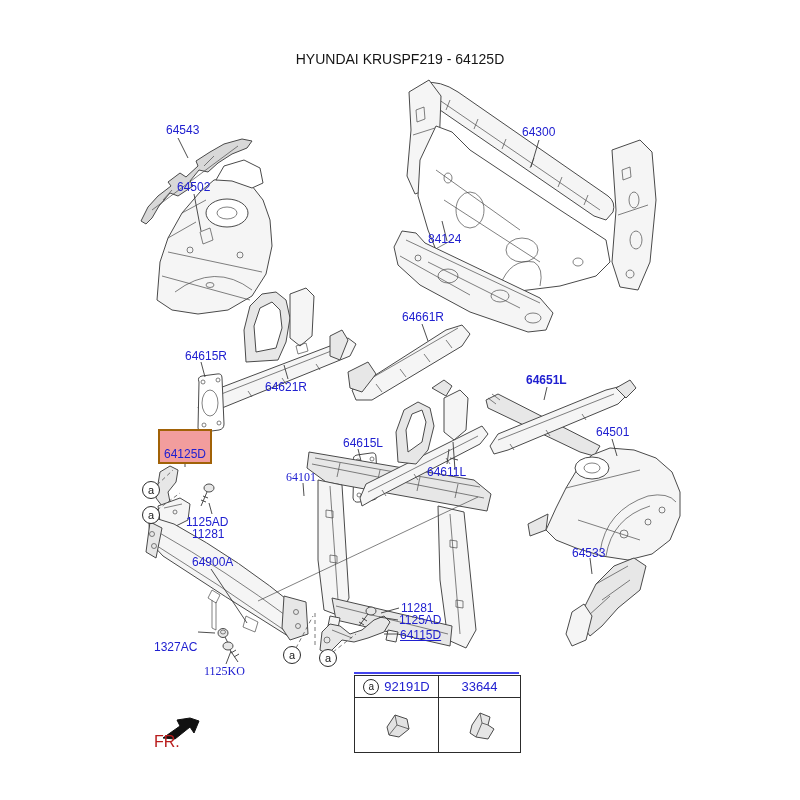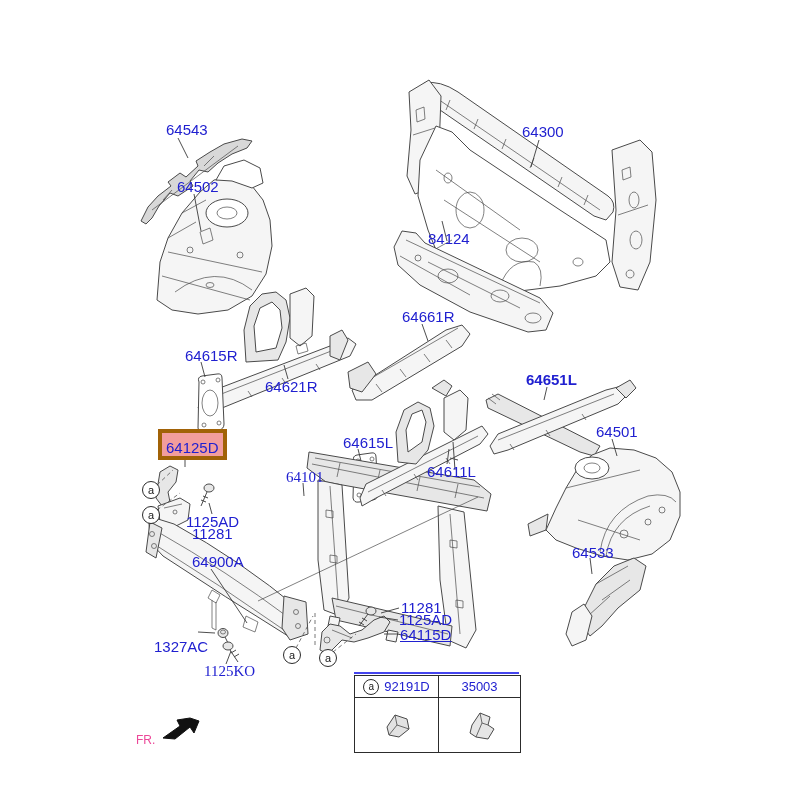--- a/index.html
+++ b/index.html
@@ -1,26 +1,26 @@
 <!DOCTYPE html>
 <html><head>
 <meta charset="utf-8">
 <style>
   html,body{margin:0;padding:0;background:#fff;}
   #canvas{position:relative;width:800px;height:800px;background:#ffffff;overflow:hidden;
           font-family:"Liberation Sans",sans-serif;}
   #artwork{position:absolute;left:0;top:0;}
   .title{position:absolute;left:0;top:51px;width:100%;text-align:center;
          font-size:14px;color:#151515;}
-  .label{position:absolute;font-size:15px;line-height:14px;color:#2020d0;white-space:nowrap;}
-  .label.hl{border:4px solid #a16207;background:#f29d9d;padding:8px 4px 1px 4px;}
+  .label{position:absolute;font-size:12px;line-height:14px;color:#2020d0;white-space:nowrap;}
+  .label.hl{border:2px solid #a16207;background:#f29d9d;padding:16px 4px 1px 4px;}
   .callout{position:absolute;width:16px;height:16px;border:1.2px solid #2b2b2b;border-radius:50%;
            background:#fff;display:flex;align-items:center;justify-content:center;
            font-size:11px;color:#161616;}
-  .fr{position:absolute;left:136px;top:733px;font-size:12px;color:#ec4899;}
+  .fr{position:absolute;left:154px;top:733px;font-size:16px;color:#b91c1c;}
   .legend{position:absolute;left:354px;top:672px;}
   .legend .blue-top{height:2px;background:#4444ee;margin-bottom:1px;width:165px;}
   .legend table{border-collapse:collapse;table-layout:fixed;}
   .legend td{border:1.4px solid #2c2c2c;padding:0;text-align:center;vertical-align:middle;}
   .legend .hdr td{height:21px;font-size:13px;color:#2020d0;}
   .legend .bod td{height:54px;}
   .legend .hdr .c1{width:83px;}
   .legend .hdr .c2{width:81px;}
   .hdr-inner{display:flex;align-items:center;justify-content:center;gap:5px;}
   .callout.inline{position:static;width:14px;height:14px;font-size:10px;flex:0 0 auto;}
@@ -237,20 +237,21 @@
       <path class="dash" d="M315,613 L315,648"></path>
       <path class="dash" d="M333,652 L356,634"></path>
       <path class="th" d="M258,601 L478,497"></path>
     </g>
 
     <g>
       <path d="M163,738 L180,726 L177,720 L190,718 L199,721 L194,733 L190,727 L175,739 Z" fill="#111" stroke="#111" stroke-width="1"></path>
     </g>
   </svg>
 
+  <div class="title">HYUNDAI KRUSPF219 - 64125D</div>
 
   <div id="labels">
       <div class="label" style="left: 166px; top: 123px;">64543</div>
       <div class="label" style="left: 177px; top: 180px;">64502</div>
       <div class="label" style="left: 522px; top: 125px;">64300</div>
       <div class="label" style="left: 428px; top: 204px; margin-top: 28px;">84124</div>
       <div class="label" style="left: 402px; top: 310px;">64661R</div>
       <div class="label" style="left: 185px; top: 349px;">64615R</div>
       <div class="label" style="left: 265px; top: 380px;">64621R</div>
       <div class="label" style="left: 526px; top: 373px; font-weight: bold;">64651L</div>
@@ -284,21 +285,21 @@
     <table>
       <tbody>
           <tr class="hdr">
         <td class="c1">
           <div class="hdr-inner">
             <span class="callout inline">a</span>
             <span>92191D</span>
           </div>
         </td>
         <td class="c2">
-          <span>35003</span>
+          <span>33644</span>
         </td>
       </tr>
       <tr class="bod">
         <td>
           <svg width="40" height="40" viewBox="0 0 40 40">
             <path d="M10,24 L18,12 L30,16 L32,26 L22,34 L12,32 Z" fill="#e2e2e2" stroke="#4a4a4a" stroke-width="1"></path>
             <path d="M18,12 L20,22 L32,26 M12,32 L20,22" fill="none" stroke="#4a4a4a" stroke-width="0.8"></path>
           </svg>
         </td>
         <td>

